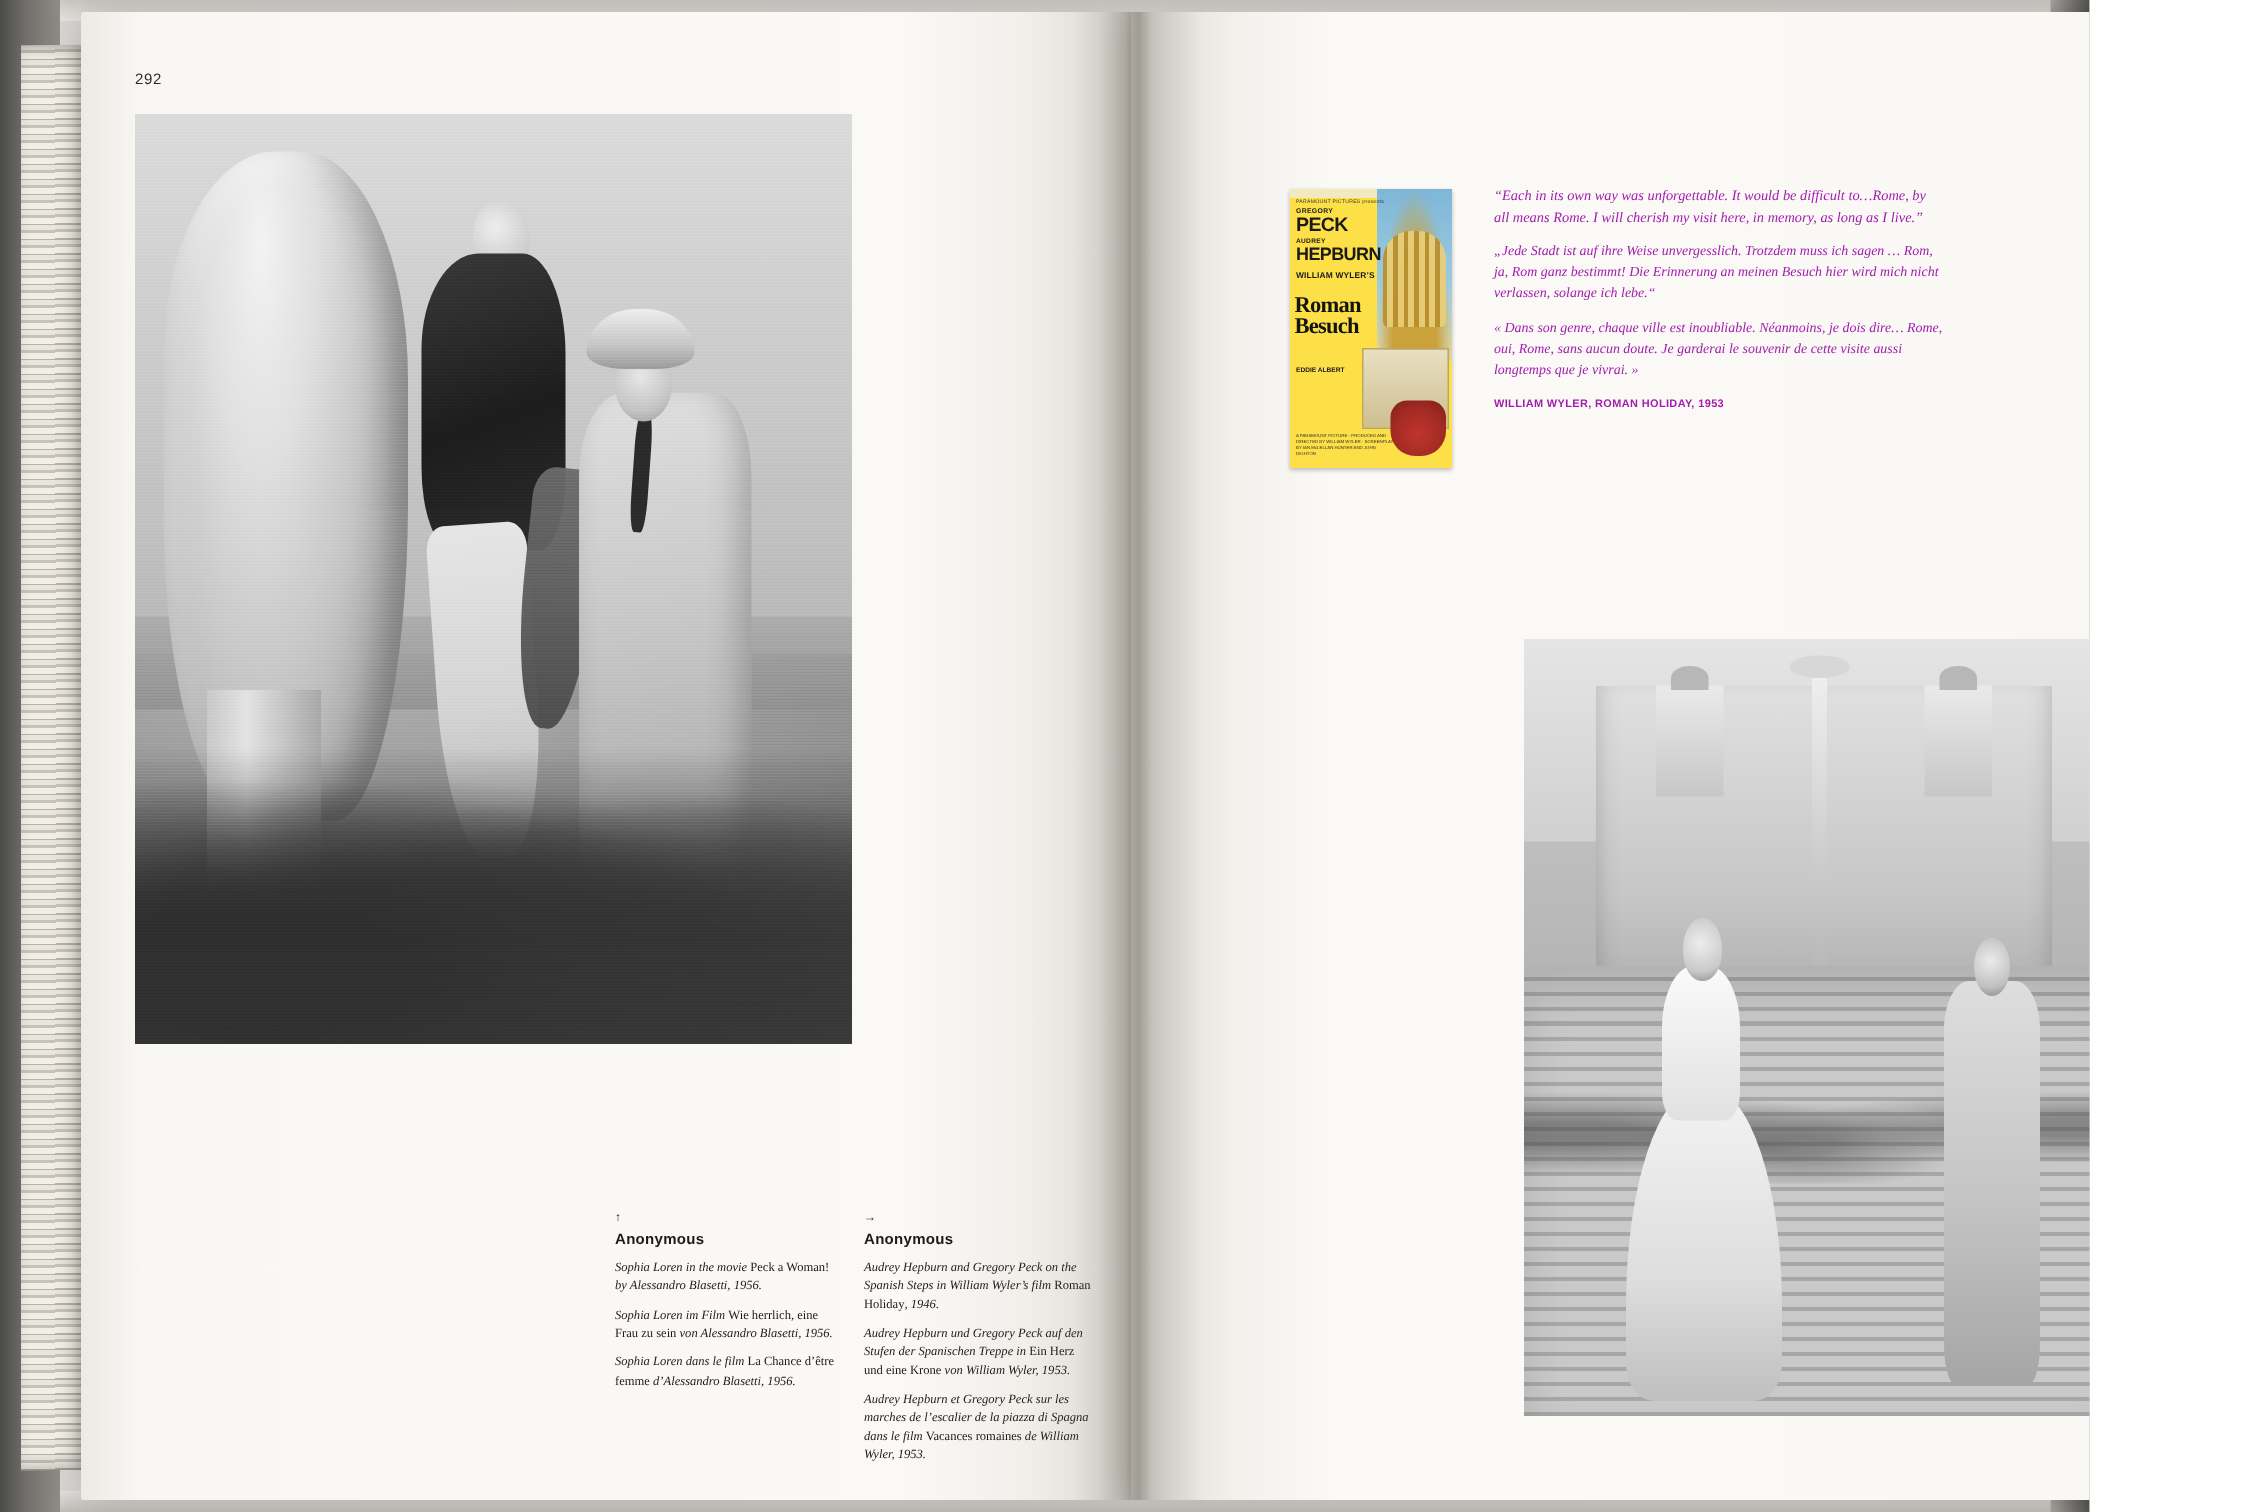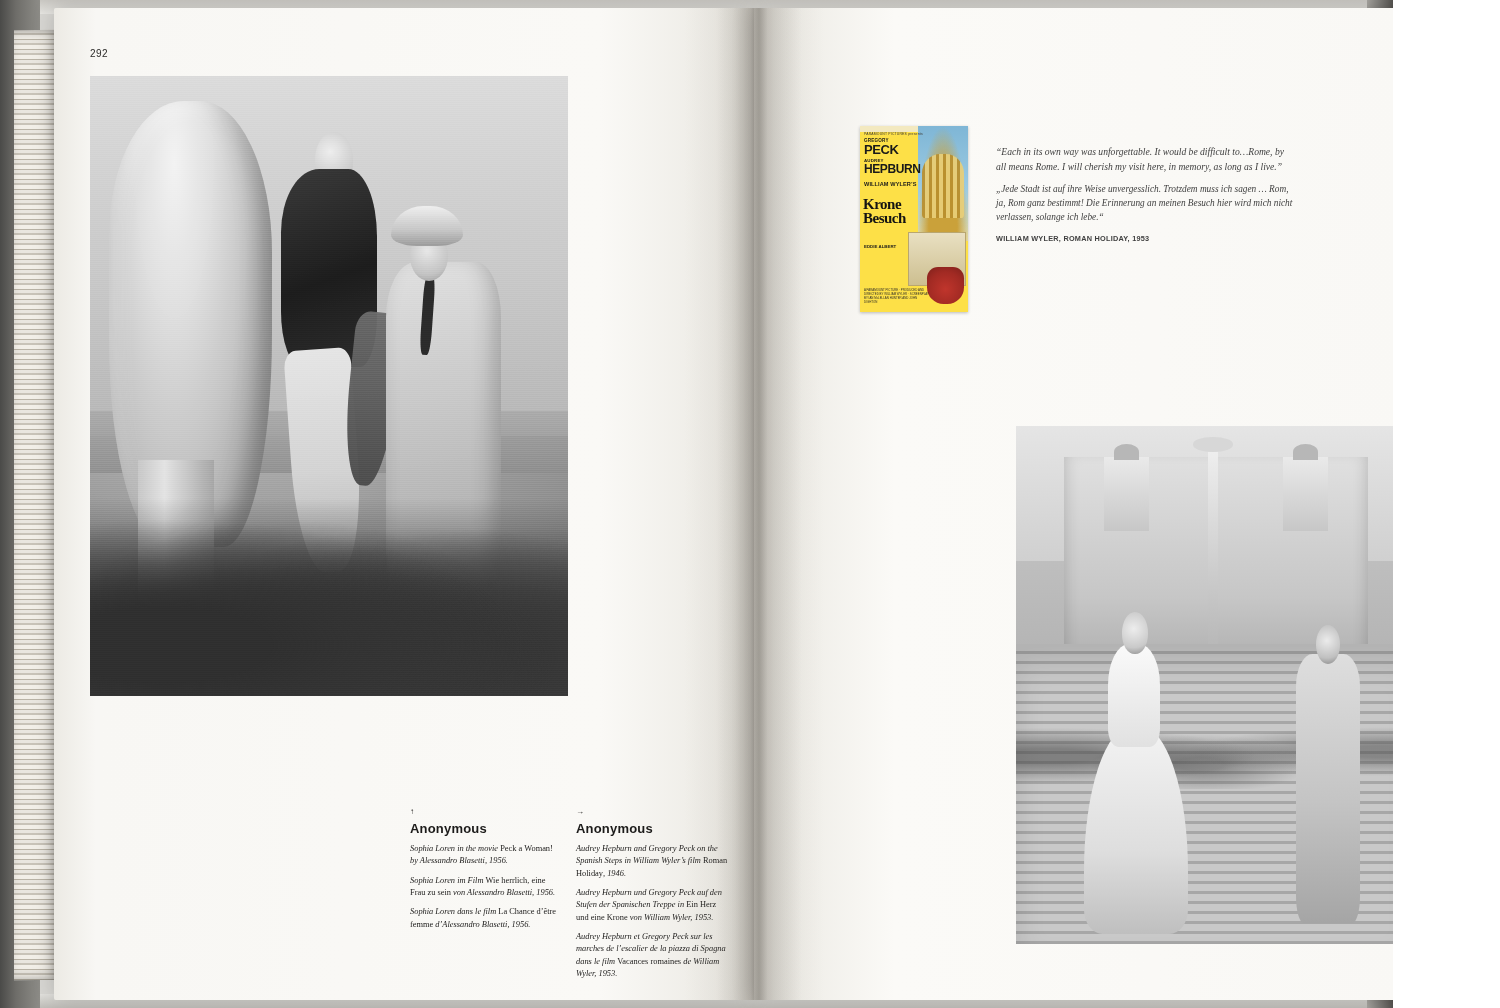--- a/index.html
+++ b/index.html
@@ -427,23 +427,23 @@
   #poster .p-vespa {
     position:absolute; right:4px; bottom:8px; width:34%; height:20%;
     background: radial-gradient(circle at 50% 60%, #c0352c 0%, #a12a23 60%, #7d201b 100%);
     border-radius: 30% 30% 45% 45%;
   }
 
   
   .quote-block {
     position: absolute;
     left: 956px;
-    top: 137px;
+    top: 116px;
     width: 300px;
-    color: #404040;
+    color: #a21caf;
   }
   .quote-en {
     font-size: 9.6px;
     line-height: 1.52;
     font-style: italic;
     margin: 0 0 9px 0;
   }
   .quote-de, .quote-fr {
     font-size: 9.3px;
     line-height: 1.5;
@@ -468,21 +468,21 @@
   #caption-right { left: 522px; top: 800px; }
   .cap-arrow {
     font-family: "Liberation Sans", sans-serif;
     font-size: 8px;
     line-height: 1;
     margin-bottom: 5px;
     color: #1c1b1a;
   }
   .cap-credit {
     font-family: "Liberation Sans", sans-serif;
-    font-size: 13px;
+    font-size: 10px;
     font-weight: 700;
     letter-spacing: .2px;
     margin-bottom: 7px;
   }
   .cap-p {
     font-size: 8.4px;
     line-height: 1.47;
     margin: 0 0 7px 0;
     font-style: italic;
   }
@@ -598,32 +598,33 @@
       </div>
 
       <div class="p-hep">
         <small>AUDREY</small>
         <span>HEPBURN</span>
       </div>
 
       <div class="p-wyler">WILLIAM WYLER’S</div>
 
       <div class="p-title">
-        <div>Krone</div>
+        <div>Roman</div>
         <div>Besuch</div>
       </div>
 
       <div class="p-credit">EDDIE ALBERT</div>
 
       <div class="p-fine">A PARAMOUNT PICTURE  ·  PRODUCED AND DIRECTED BY WILLIAM WYLER  ·  SCREENPLAY BY IAN McLELLAN HUNTER AND JOHN DIGHTON</div>
     </div>
 
     <div class="quote-block">
       <p class="quote-en">“Each in its own way was unforgettable. It would be difficult to…Rome, by all means Rome. I will cherish my visit here, in memory, as long as I live.”</p>
       <p class="quote-de">„Jede Stadt ist auf ihre Weise unvergesslich. Trotzdem muss ich sagen … Rom, ja, Rom ganz bestimmt! Die Erinnerung an meinen Besuch hier wird mich nicht verlassen, solange ich lebe.“</p>
+      <p class="quote-fr">« Dans son genre, chaque ville est inoubliable. Néanmoins, je dois dire… Rome, oui, Rome, sans aucun doute. Je garderai le souvenir de cette visite aussi longtemps que je vivrai. »</p>
       <div class="quote-source">WILLIAM WYLER, ROMAN HOLIDAY, 1953</div>
     </div>
 
     <div class="plate" id="plate-steps">
       <div class="sky2"></div>
       <div class="church">
         <div class="tower l"></div>
         <div class="tower r"></div>
       </div>
       <div class="obelisk"></div>

